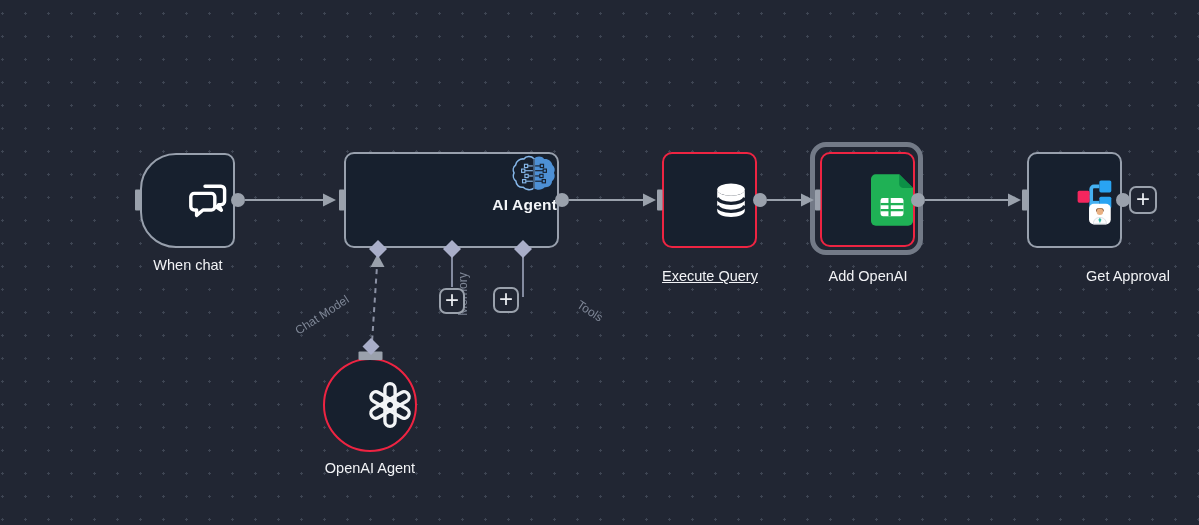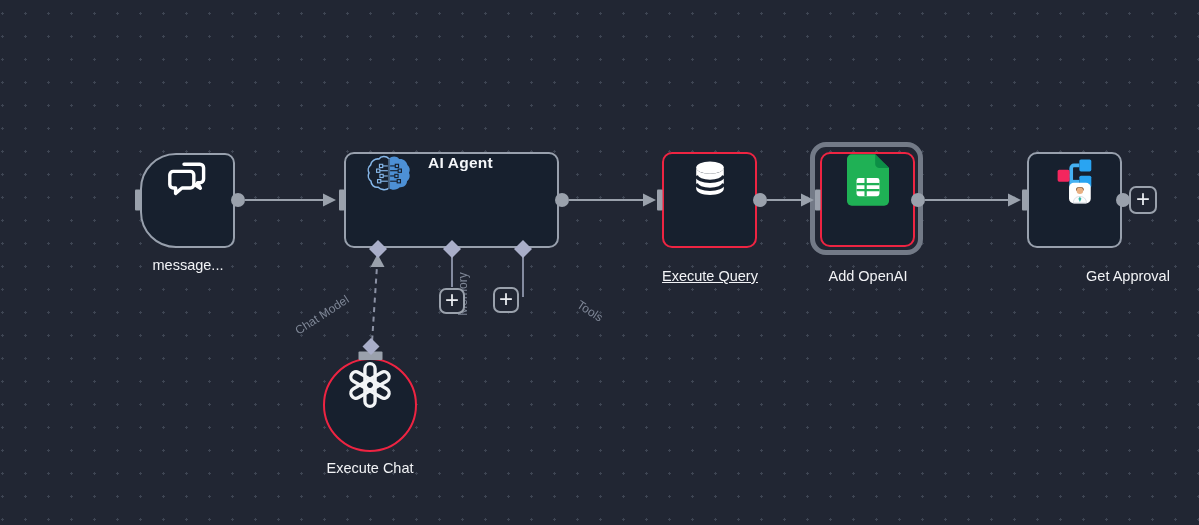--- a/index.html
+++ b/index.html
@@ -15,22 +15,23 @@
     background-image:radial-gradient(circle,#3e4553 1.1px,transparent 1.3px);
     background-size:23px 23px;
     background-position:14px 2px;
   }
   .node{
     position:absolute;
     background:#17202e;
     border:2px solid #98a0ad;
     border-radius:10px;
     box-sizing:border-box;
-    display:flex;align-items:flex-start;justify-content:center;
+    display:flex;align-items:flex-end;justify-content:center;
     cursor:pointer;
+    flex-direction:column;
   }
   .node.error{border-color:#ee2442;}
   .node.round{border-radius:50%;}
   .selection-ring{
     position:absolute;
     border:5px solid #737a87;
     border-radius:16px;
     box-sizing:border-box;
     background:transparent;
   }
@@ -181,26 +182,26 @@
             <rect x="-5.5" y="-23" width="11" height="28" rx="5.5" transform="rotate(120)"></rect>
             <rect x="-5.5" y="-23" width="11" height="28" rx="5.5" transform="rotate(180)"></rect>
             <rect x="-5.5" y="-23" width="11" height="28" rx="5.5" transform="rotate(240)"></rect>
             <rect x="-5.5" y="-23" width="11" height="28" rx="5.5" transform="rotate(300)"></rect>
           </g>
         </svg>
       </span>
     </div>
 
     <div class="node-label" style="left:188px;top:255px;">
-      <div>message...</div>
+      <div>When chat</div>
     </div>
     <div class="node-label" style="left:710px;top:266px;text-decoration:underline;">Execute Query</div>
     <div class="node-label" style="left:868px;top:266px;">Add OpenAI</div>
     <div class="node-label" style="left:1128px;top:266px;">Get Approval</div>
-    <div class="node-label" style="left:370px;top:458px;">Execute Chat</div>
+    <div class="node-label" style="left:370px;top:458px;">OpenAI Agent</div>
 
     <div class="conn-label" style="left:322px;top:315px;transform:translate(-50%,-50%) rotate(-33deg);">Chat Model</div>
     <div class="conn-label" style="left:463px;top:294px;transform:translate(-50%,-50%) rotate(-90deg);">Memory</div>
     <div class="conn-label" style="left:590px;top:311px;transform:translate(-50%,-50%) rotate(33deg);">Tools</div>
   </div>
 
   <svg id="wires" width="1199" height="525" viewBox="0 0 1199 525">
 
     <g>
       <line x1="245" y1="200" x2="326" y2="200" stroke="#9aa1ac" stroke-width="2"></line>

